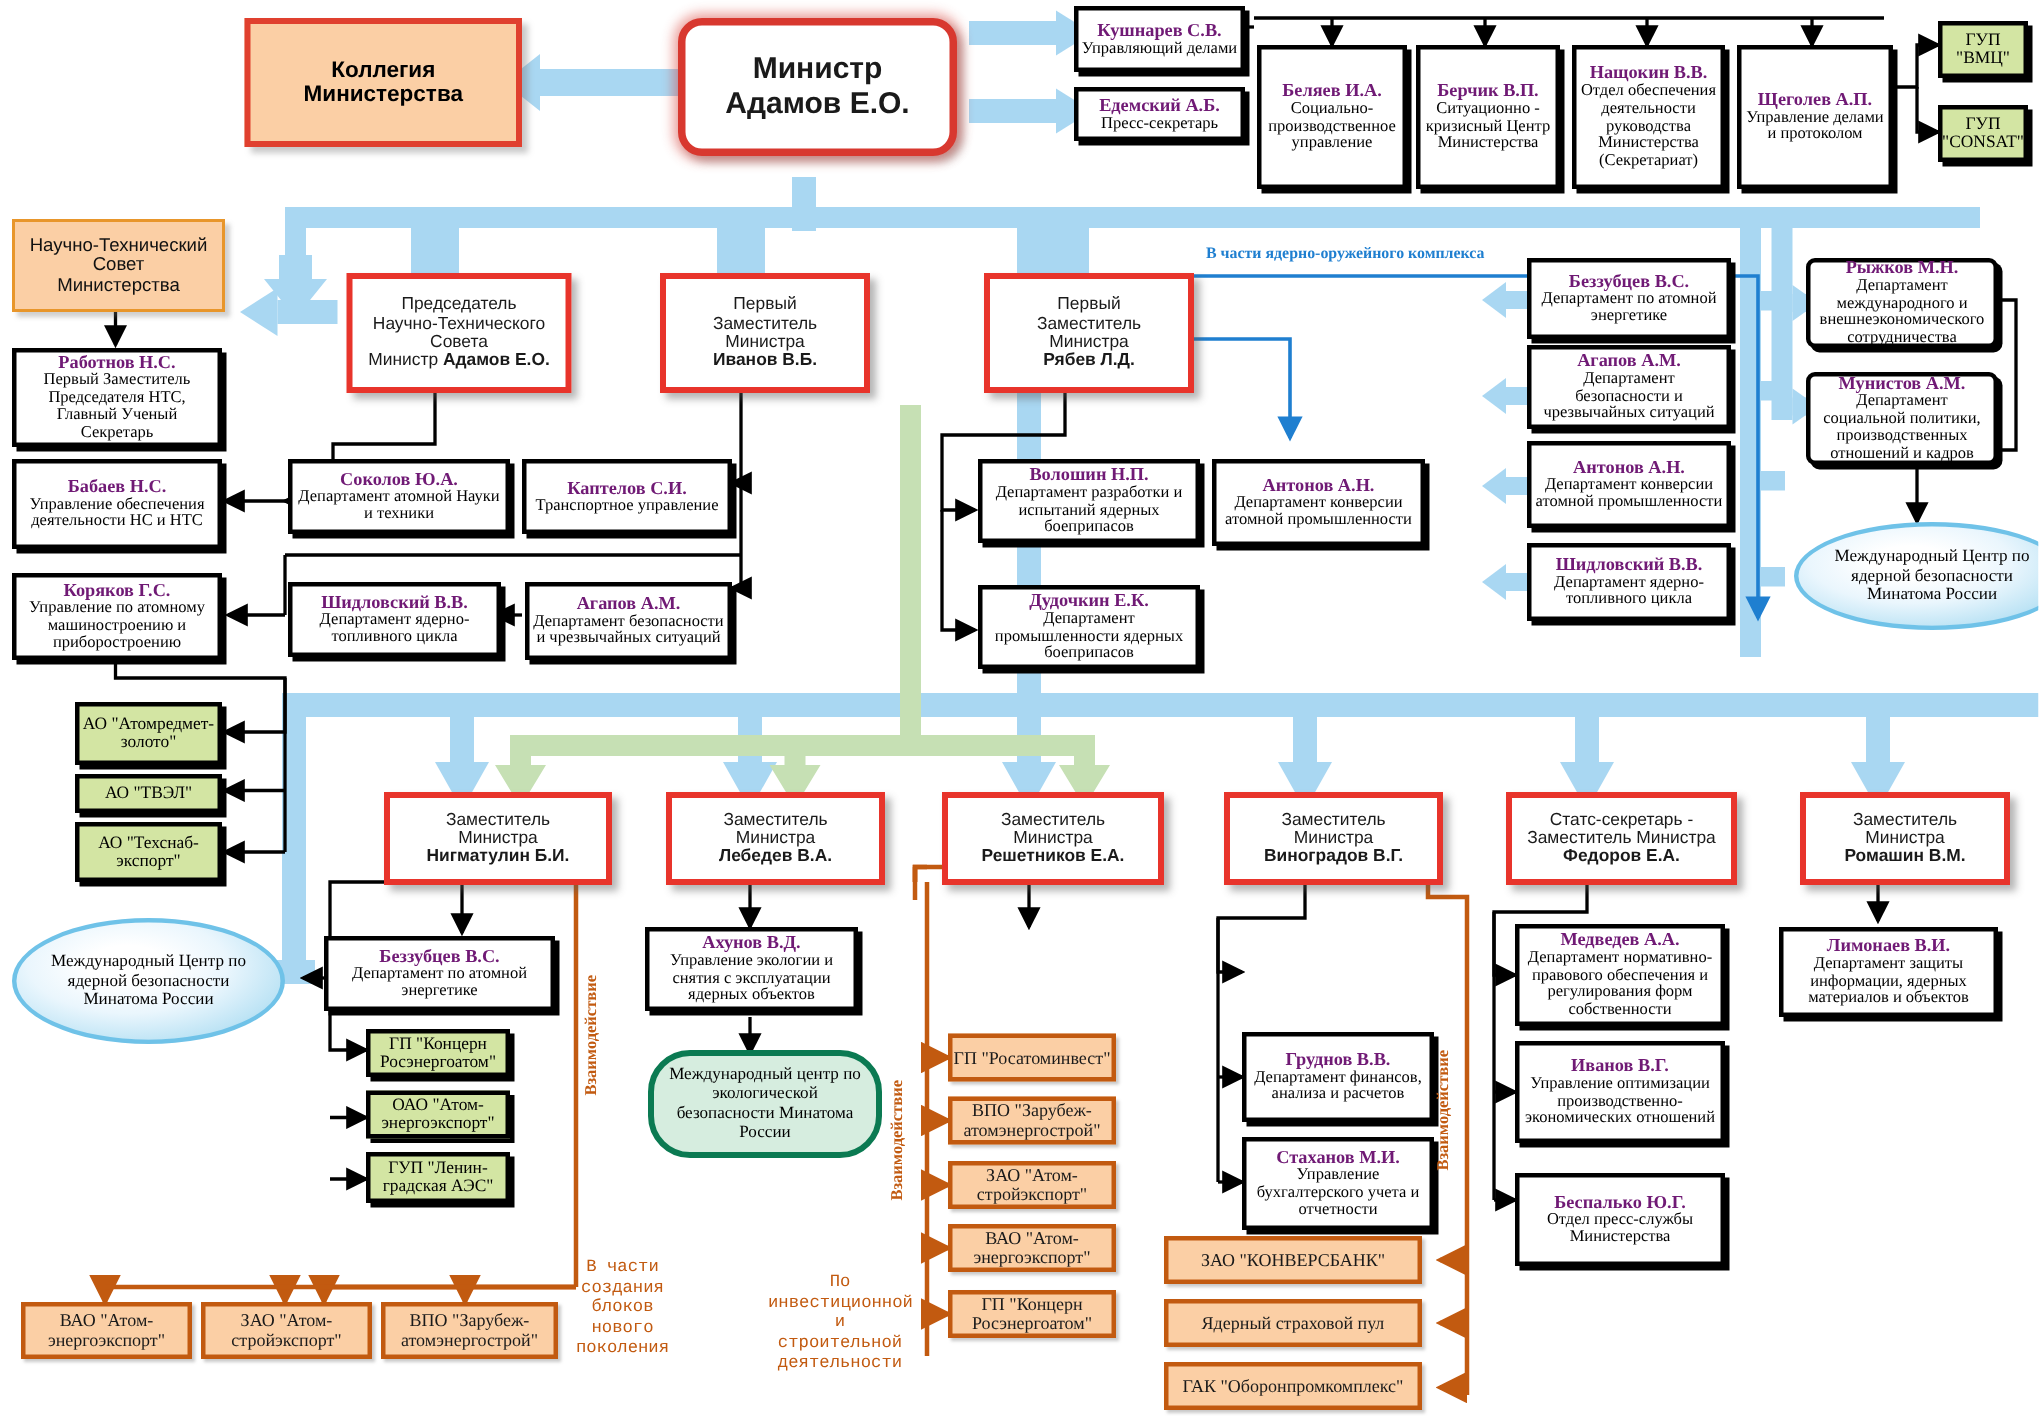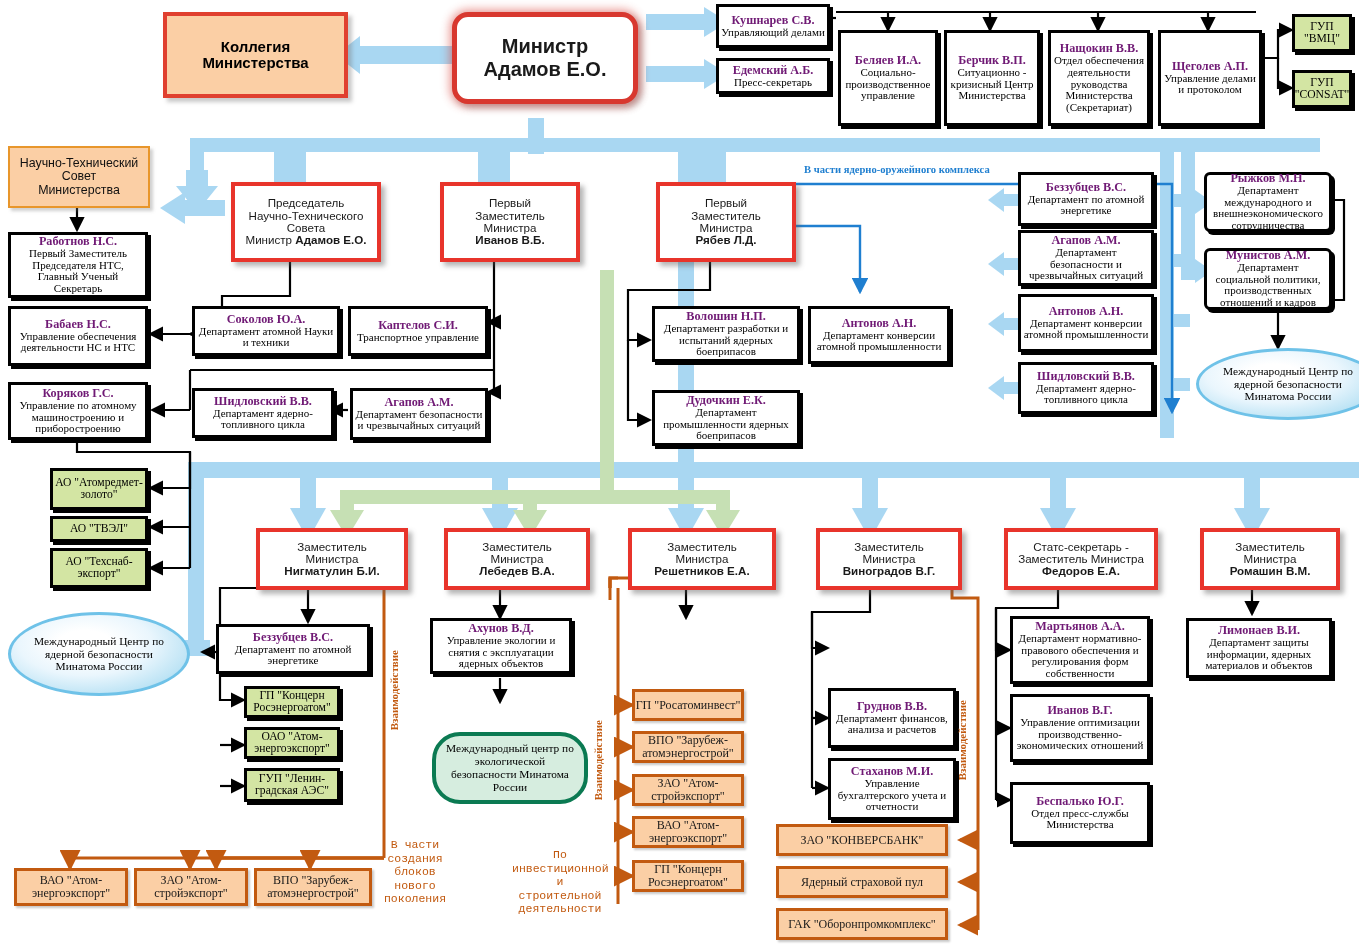--- a/index.html
+++ b/index.html
@@ -507,21 +507,21 @@
     <div class="nm">Рыжков М.Н.</div>
     <div class="ttl">Департамент международного и внешнеэкономического сотрудничества</div>
   </div>
 
   <div class="cloud-blue" style="left:1196px;top:348px;width:158px;height:66px;padding:0 10px;">
     <span>Международный Центр по ядерной безопасности Минатома России</span>
   </div>
   <div class="cloud-blue" style="left:8px;top:612px;width:160px;height:78px;padding:0 8px;">
     <span>Международный Центр по ядерной безопасности Минатома России</span>
   </div>
-  <div class="cloud-green" style="left:432px;top:700px;width:136px;height:64px;padding:0 6px;margin-top:32px;">
+  <div class="cloud-green" style="left:432px;top:700px;width:136px;height:64px;padding:0 6px;">
     <span>Международный центр по экологической безопасности Минатома России</span>
   </div>
 
   <div class="box lead" style="left:240px;top:528px;width:152px;height:62px;">
     <div>Заместитель</div>
     <div>Министра</div>
     <div class="bold">Нигматулин Б.И.</div>
   </div>
   <div class="box lead" style="left:428px;top:528px;width:146px;height:62px;">
     <div>Заместитель</div>
@@ -596,21 +596,21 @@
     <div>ЗАО "КОНВЕРСБАНК"</div>
   </div>
   <div class="box orange" style="left:776px;top:866px;width:172px;height:32px;">
     <div>Ядерный страховой пул</div>
   </div>
   <div class="box orange" style="left:776px;top:908px;width:172px;height:32px;">
     <div>ГАК "Оборонпромкомплекс"</div>
   </div>
 
   <div class="box dept" style="left:1010px;top:616px;width:140px;height:68px;">
-    <div class="nm">Мартьянов А.А.</div>
+    <div class="nm">Медведев А.А.</div>
     <div class="ttl">Департамент нормативно-правового обеспечения и регулирования форм собственности</div>
   </div>
   <div class="box dept" style="left:1010px;top:694px;width:140px;height:68px;">
     <div class="nm">Иванов В.Г.</div>
     <div class="ttl">Управление оптимизации производственно-экономических отношений</div>
   </div>
   <div class="box dept" style="left:1010px;top:782px;width:140px;height:62px;">
     <div class="nm">Беспалько Ю.Г.</div>
     <div class="ttl">Отдел пресс-службы Министерства</div>
   </div>

